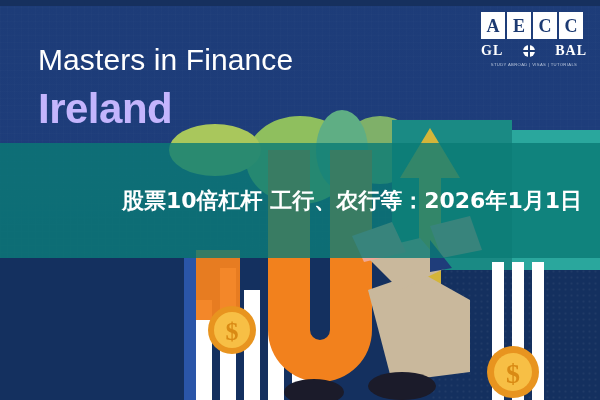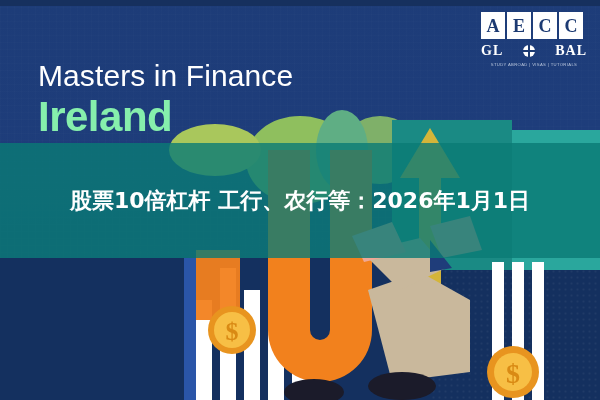--- a/index.html
+++ b/index.html
@@ -37,36 +37,36 @@
     opacity: .35;
     background-image:
       repeating-linear-gradient(0deg, rgba(255,255,255,.035) 0 1px, transparent 1px 7px),
       repeating-linear-gradient(90deg, rgba(255,255,255,.035) 0 1px, transparent 1px 7px);
   }
 
   
   .poster-titles {
     position: absolute;
     left: 38px;
-    top: 60px;
+    top: 44px;
     width: 340px;
   }
   .poster-line1 {
     font-size: 30px;
     font-weight: 500;
     color: #ffffff;
     letter-spacing: .1px;
     line-height: 1.05;
     white-space: nowrap;
   }
   .poster-line2 {
-    margin-top: 4px;
+    margin-top: 12px;
     font-size: 42px;
     font-weight: 800;
-    color: #86efac;
+    color: #c4b5fd;
     letter-spacing: -.5px;
     line-height: 1.0;
     white-space: nowrap;
   }
 
   
   .logo {
     position: absolute;
     left: 481px;
     top: 12px;
@@ -144,21 +144,21 @@
   
   .caption-band {
     position: absolute;
     left: 0;
     top: 143px;
     width: 600px;
     height: 115px;
     background: rgba(10, 122, 118, .80);
     display: flex;
     flex-direction: column;
-    align-items: center;
+    align-items: flex-end;
     justify-content: center;
     box-sizing: border-box;
     padding: 0 18px;
   }
   .caption-line {
     color: #ffffff;
     font-size: 22px;
     font-weight: 700;
     line-height: 1.42;
     text-align: center;

